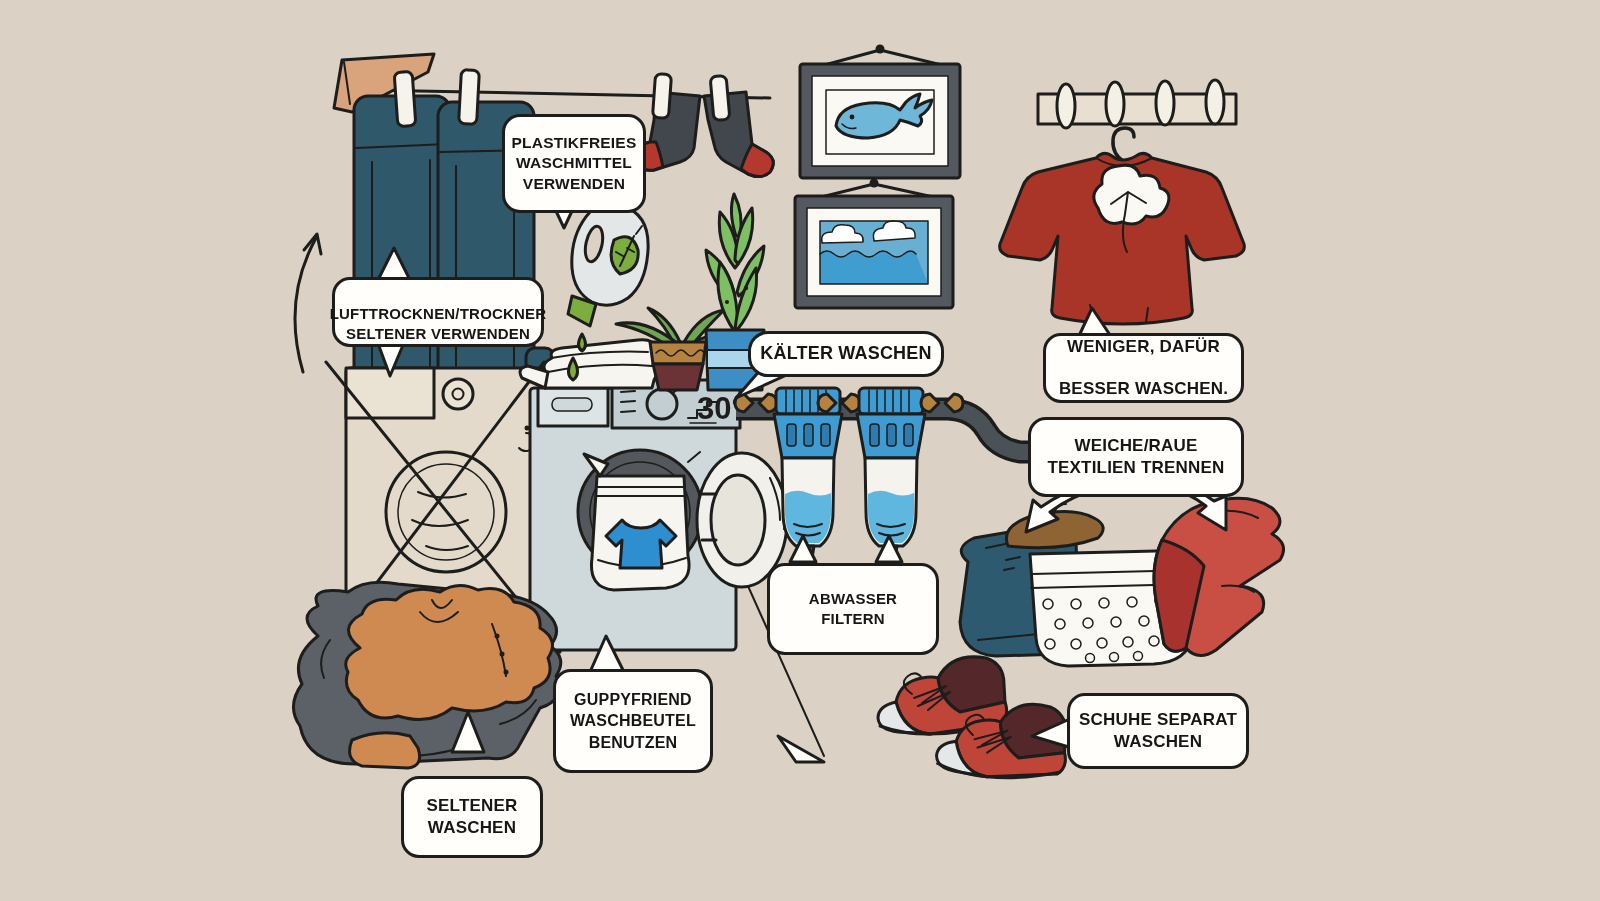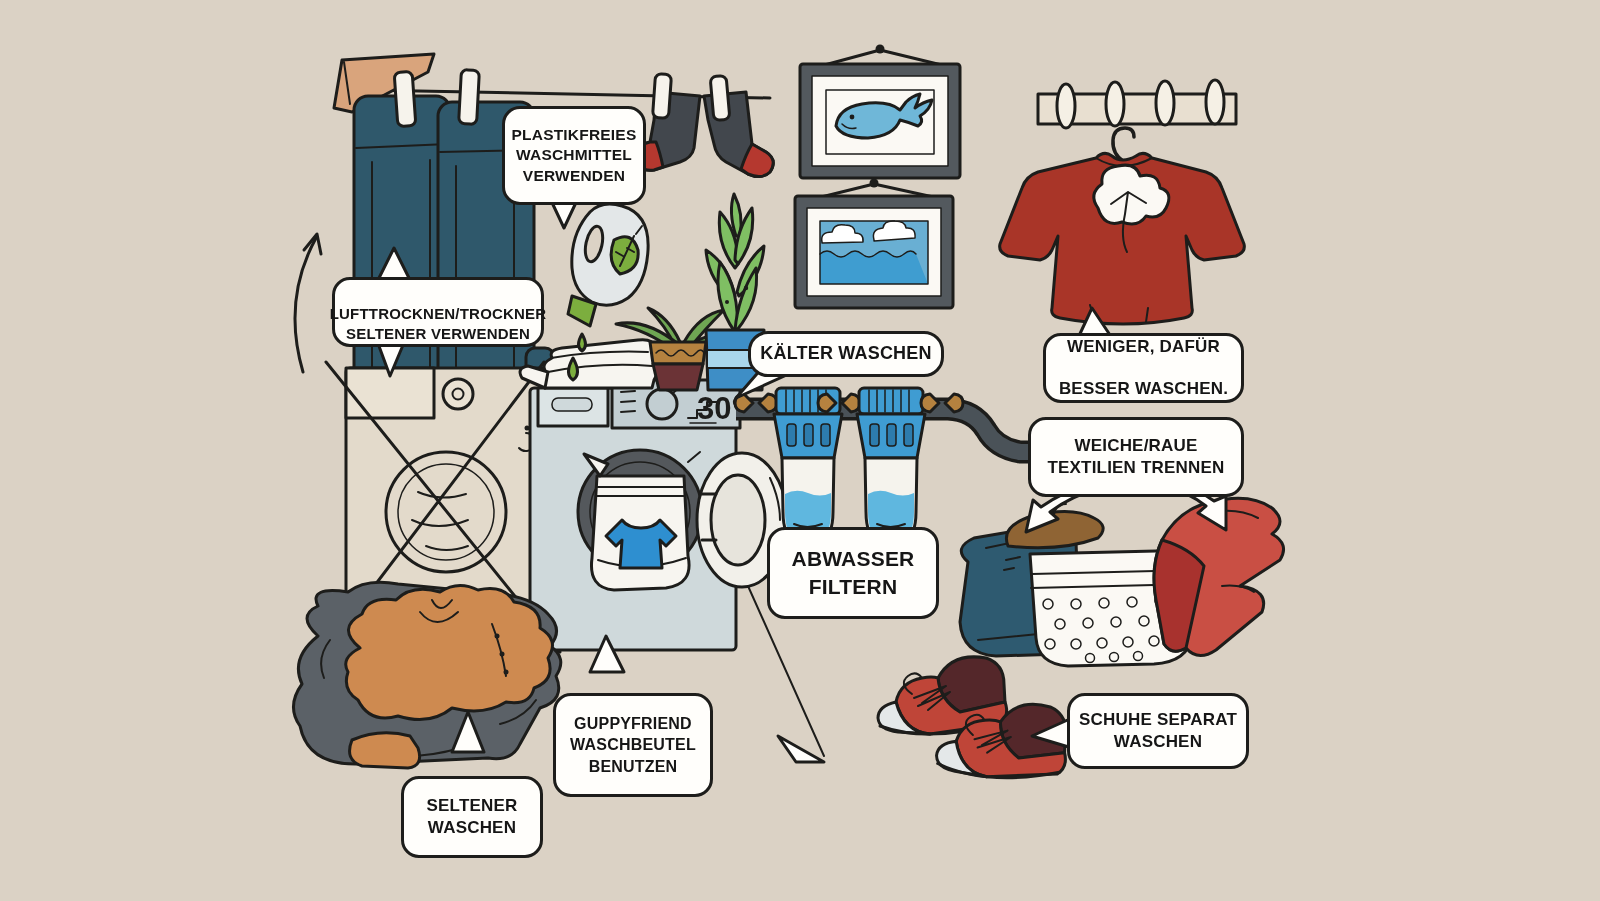--- a/index.html
+++ b/index.html
@@ -292,46 +292,46 @@
     <path class="ln" d="M1072,718 L1032,736 L1072,748 Z"></path>
     <path class="ln" d="M452,752 L468,712 L484,752 Z"></path>
   </g>
 </svg>
 
 <div class="bubble" style="left:332px;top:277px;width:206px;height:64px;font-size:15px;justify-content:flex-end;">
   <span>LUFTTROCKNEN/TROCKNER</span>
   <span>SELTENER VERWENDEN</span>
 </div>
 
-<div class="bubble" style="left:502px;top:106px;width:138px;height:93px;font-size:15.5px;">
+<div class="bubble" style="left:502px;top:114px;width:138px;height:93px;font-size:15.5px;">
   <span>PLASTIKFREIES</span>
   <span>WASCHMITTEL</span>
   <span>VERWENDEN</span>
 </div>
 
 <div class="bubble" style="left:748px;top:331px;width:190px;height:40px;font-size:18px;border-radius:20px;">
   <span>KÄLTER WASCHEN</span>
 </div>
 
 <div class="bubble" style="left:1043px;top:333px;width:195px;height:64px;font-size:17px;justify-content:space-between;">
   <span>WENIGER, DAFÜR</span>
   <span>BESSER WASCHEN.</span>
 </div>
 
 <div class="bubble" style="left:1028px;top:417px;width:210px;height:74px;font-size:17px;">
   <span>WEICHE/RAUE</span>
   <span>TEXTILIEN TRENNEN</span>
 </div>
 
-<div class="bubble" style="left:767px;top:527px;width:166px;height:86px;font-size:21px;">
+<div class="bubble" style="left:767px;top:563px;width:166px;height:86px;font-size:15px;">
   <span>ABWASSER</span>
   <span>FILTERN</span>
 </div>
 
-<div class="bubble" style="left:553px;top:669px;width:154px;height:98px;font-size:16px;margin-top:24px;">
+<div class="bubble" style="left:553px;top:669px;width:154px;height:98px;font-size:16px;">
   <span>GUPPYFRIEND</span>
   <span>WASCHBEUTEL</span>
   <span>BENUTZEN</span>
 </div>
 
 
 <div class="bubble" style="left:1067px;top:693px;width:176px;height:70px;font-size:17px;">
   <span>SCHUHE SEPARAT</span>
   <span>WASCHEN</span>
 </div>

